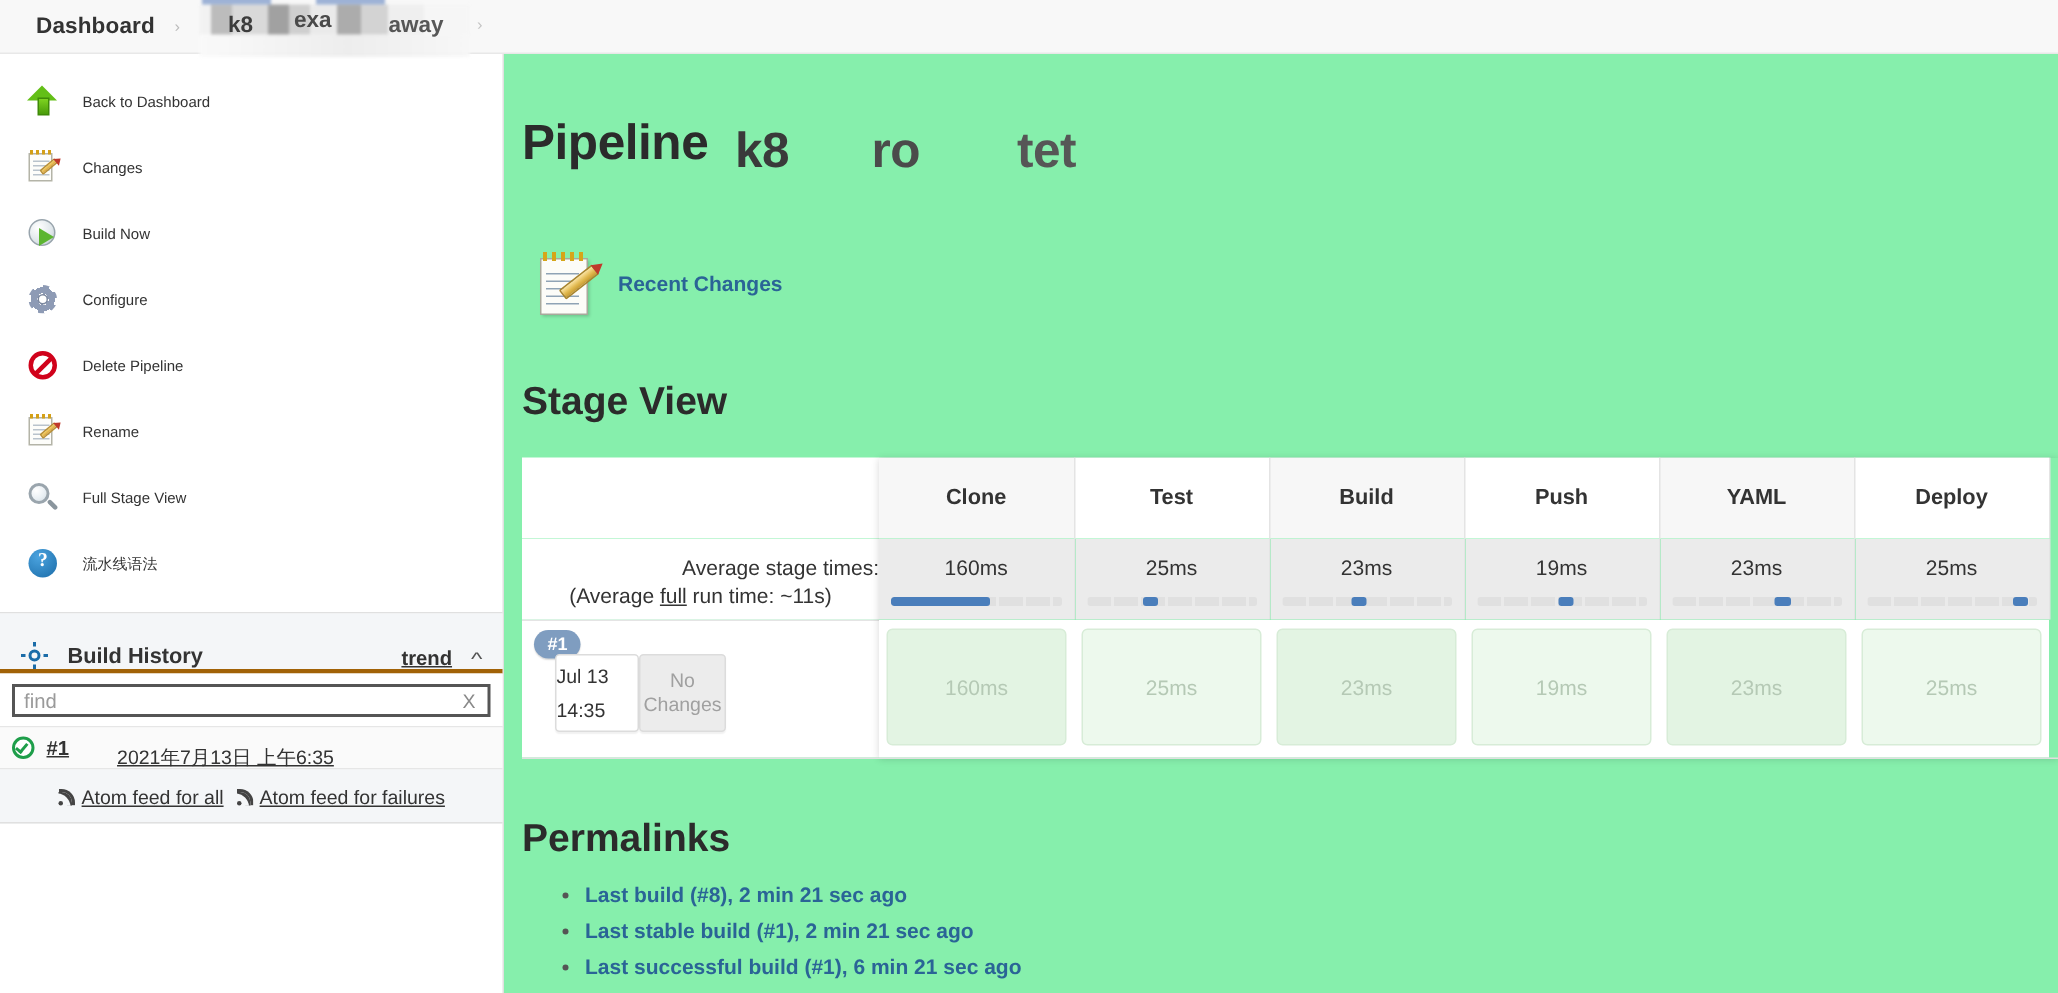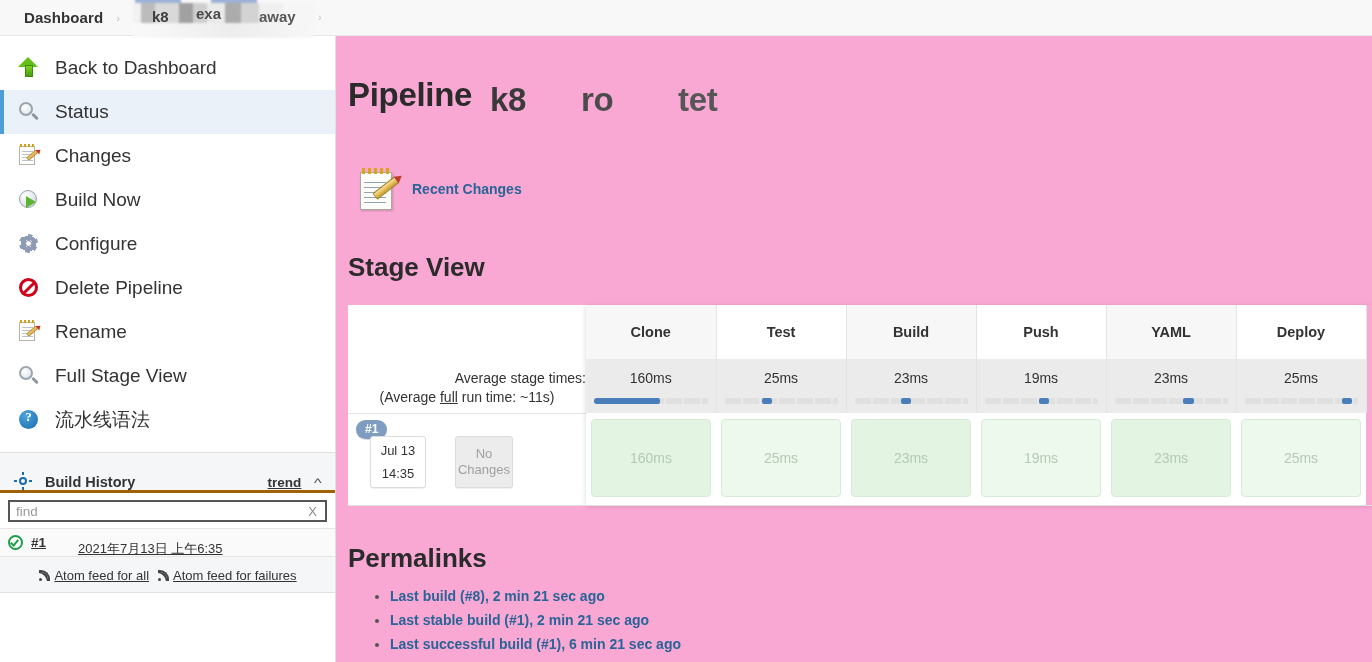--- a/index.html
+++ b/index.html
@@ -73,21 +73,21 @@
     display:flex; align-items:center;
     height:44px; padding-left:13px;
     cursor:pointer; position:relative;
     border-left:4px solid transparent;
   }
   .task.selected {
     background:#eaf1f8;
     border-left:4px solid #4b9fd5;
   }
   .task .tlabel {
-    margin-left:14px; font-size:19px; color:#333;
+    margin-left:14px; font-size:10px; color:#333;
   }
   .ticon { width:24px; height:24px; flex:0 0 24px; position:relative; }
 
   
   .ic-up-arrow { }
   .ic-up-arrow .shaft {
     position:absolute; left:8px; top:9px; width:8px; height:12px;
     background:linear-gradient(#7ed321,#4a9c0a); border:1px solid #3f8a08;
   }
   .ic-up-arrow .head {
@@ -264,21 +264,21 @@
     content:""; position:absolute; left:1px; bottom:1px;
     width:9px; height:9px;
     border-top:2px solid #444; border-right:2px solid #444;
     border-radius:0 9px 0 0;
     box-shadow:inset -3px 3px 0 -2px #444;
   }
 
   
   #main {
     flex:1; padding:0 0 0 0; position:relative; overflow:hidden;
-    background:#f9a8d4;
+    background:#86efac;
   }
   #page-title {
     margin:40px 0 0 12px; font-size:33px; font-weight:bold;
     color:#2b2b2b; letter-spacing:-.3px; position:relative;
     height:44px;
   }
   #title-blur {
     position:absolute; left:140px; top:6px;
     width:278px; height:42px;
     background:
@@ -402,31 +402,30 @@
   .build-badge {
     position:absolute; left:8px; top:6px;
     background:#7f9dc0; color:#fff; font-size:12px;
     padding:2px 9px 3px 9px; border-radius:10px; font-weight:bold;
     box-shadow:0 1px 1px rgba(0,0,0,.15);
   }
   .build-chips { position:absolute; left:22px; top:22px; display:flex; }
   .chip-date {
     width:56px; height:52px; background:#fff; border:1px solid #dcdcdc;
     border-radius:3px; display:flex; flex-direction:column;
-    align-items:center; justify-content:center; gap:8px;
+    align-items:flex-start; justify-content:center; gap:8px;
     font-size:13px; color:#333;
     box-shadow:0 1px 1px rgba(0,0,0,.06);
   }
   .chip-nochg {
     width:58px; height:52px; background:#ececec; border:1px solid #dcdcdc;
     border-radius:3px; display:flex; flex-direction:column;
     align-items:center; justify-content:center;
     font-size:13px; color:#a0a0a0; line-height:16px;
     box-shadow:0 1px 1px rgba(0,0,0,.06);
-    margin-left:29px;
   }
   .stage-cell-inner {
     position:absolute; left:5px; right:5px; top:6px; bottom:8px;
     border-radius:4px; display:flex; align-items:center;
     justify-content:center; font-size:14px; color:#b5c9b5;
     border:1px solid #d7ecd7;
   }
   .stage-cell-inner.g1 { background:#e3f4e3; }
   .stage-cell-inner.g2 { background:#edf9ed; }
   #sv-shadow {
@@ -469,27 +468,20 @@
     <div id="task-list">
 
       <div class="task">
         <span class="ticon ic-up-arrow">
           <span class="head"></span>
             <span class="shaft"></span>
         </span>
         <span class="tlabel">Back to Dashboard</span>
       </div>
 
-      <div class="task selected">
-        <span class="ticon ic-mag">
-          <span class="glass"></span>
-            <span class="handle"></span>
-        </span>
-        <span class="tlabel">Status</span>
-      </div>
 
       <div class="task">
         <span class="ticon ic-note">
           <span class="pad"></span>
             <span class="rings"></span>
             <span class="pencil"></span>
         </span>
         <span class="tlabel">Changes</span>
       </div>
 

